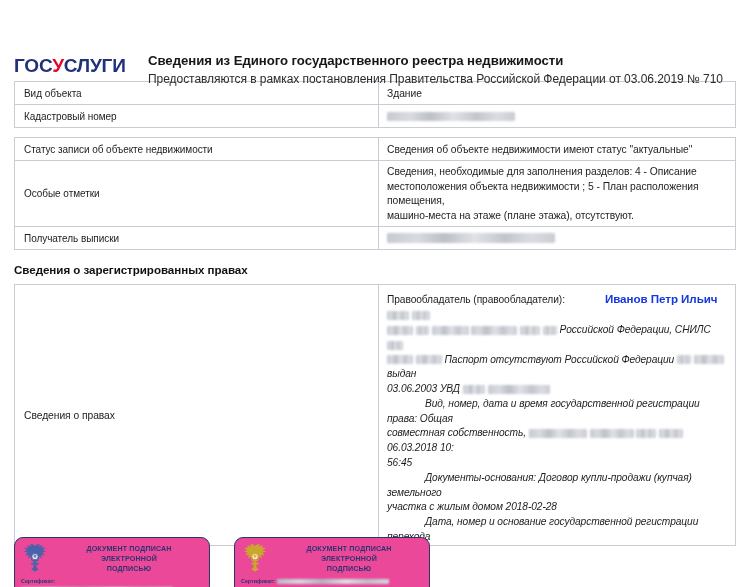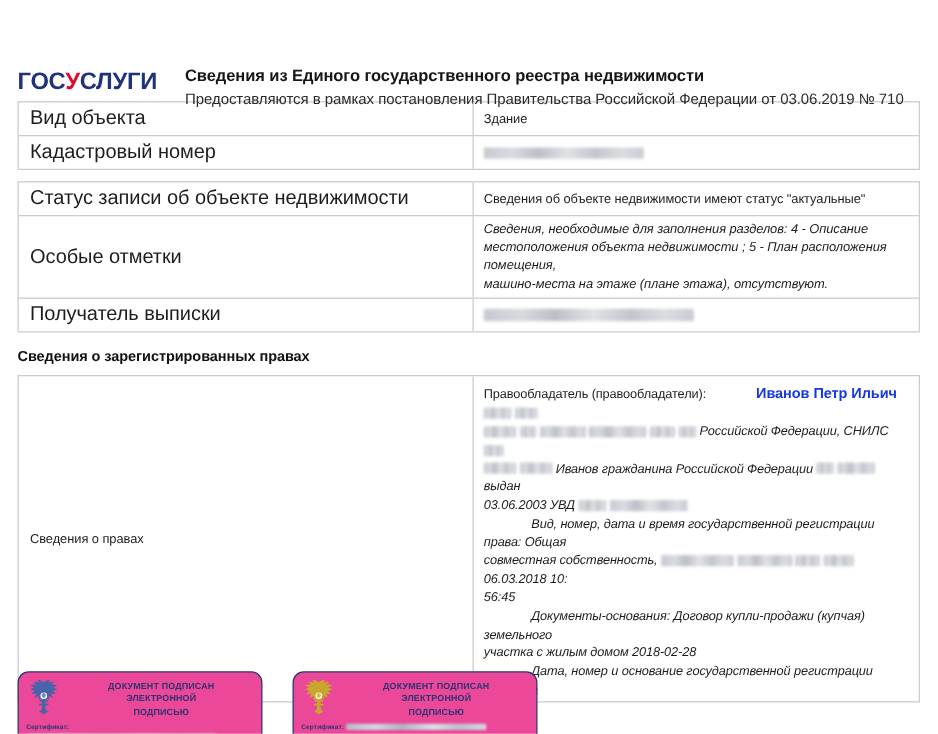--- a/index.html
+++ b/index.html
@@ -74,42 +74,41 @@
     border-bottom: 1px solid #c9ccd4;
     min-height: 22px;
     align-items: stretch;
   }
   .cell-l {
     width: 364px;
     flex: 0 0 364px;
     border-right: 1px solid #c9ccd4;
     padding: 4px 8px 4px 9px;
     box-sizing: border-box;
-    font-size: 16px;
+    font-size: 10px;
     color: #1d1d1d;
     display: flex;
     align-items: center;
     letter-spacing: -0.05px;
   }
   .cell-r {
     flex: 1 1 auto;
     padding: 4px 8px 4px 8px;
     box-sizing: border-box;
     font-size: 10.3px;
     color: #1d1d1d;
     display: flex;
     align-items: center;
     letter-spacing: -0.05px;
   }
   .cell-r.multiline {
     display: block;
     line-height: 1.42;
     padding-top: 4px;
     padding-bottom: 3px;
-    font-style: italic;
   }
   .gap { height: 9px; }
 
   
   .redact {
     display: inline-block;
     height: 9px;
     vertical-align: middle;
     border-radius: 1px;
     background: linear-gradient(90deg,#c4c7ce 0%,#d6d9de 18%,#b9bcc4 34%,#dfe1e5 52%,#c0c3cb 70%,#d9dbe0 86%,#c7cad1 100%);
@@ -291,21 +290,21 @@
 
       <div class="owner-line">
         <span class="owner-label">Правообладатель (правообладатели):</span>
         <span class="owner-name">Иванов Петр Ильич</span>
       </div>
 
       <p><span class="redact" style="width:22px"></span>&nbsp;<span class="redact" style="width:18px"></span></p>
 
       <p><span class="redact" style="width:26px"></span> <span class="redact" style="width:13px"></span> <span class="redact" style="width:37px"></span> <span class="redact" style="width:46px"></span> <span class="redact" style="width:20px"></span> <span class="redact" style="width:14px"></span> <span>Российской Федерации, СНИЛС</span> <span class="redact" style="width:16px"></span></p>
 
-      <p><span class="redact" style="width:26px"></span> <span class="redact" style="width:26px"></span> <span>Иванов гражданина Российской Федерации</span> <span class="redact" style="width:14px"></span> <span class="redact" style="width:30px"></span> <span>выдан</span></p>
+      <p><span class="redact" style="width:26px"></span> <span class="redact" style="width:26px"></span> <span>Паспорт отсутствуют Российской Федерации</span> <span class="redact" style="width:14px"></span> <span class="redact" style="width:30px"></span> <span>выдан</span></p>
 
       <p><span>03.06.2003 УВД</span> <span class="redact" style="width:22px"></span> <span class="redact" style="width:62px"></span></p>
 
       <p><span class="indent"></span><span>Вид, номер, дата и время государственной регистрации права: Общая</span></p>
 
       <p><span>совместная собственность,</span> <span class="redact" style="width:58px"></span> <span class="redact" style="width:44px"></span> <span class="redact" style="width:20px"></span> <span class="redact" style="width:24px"></span> <span>06.03.2018 10:</span></p>
 
       <p><span>56:45</span></p>
 
       <p><span class="indent"></span><span>Документы-основания: Договор купли-продажи (купчая) земельного</span></p>

